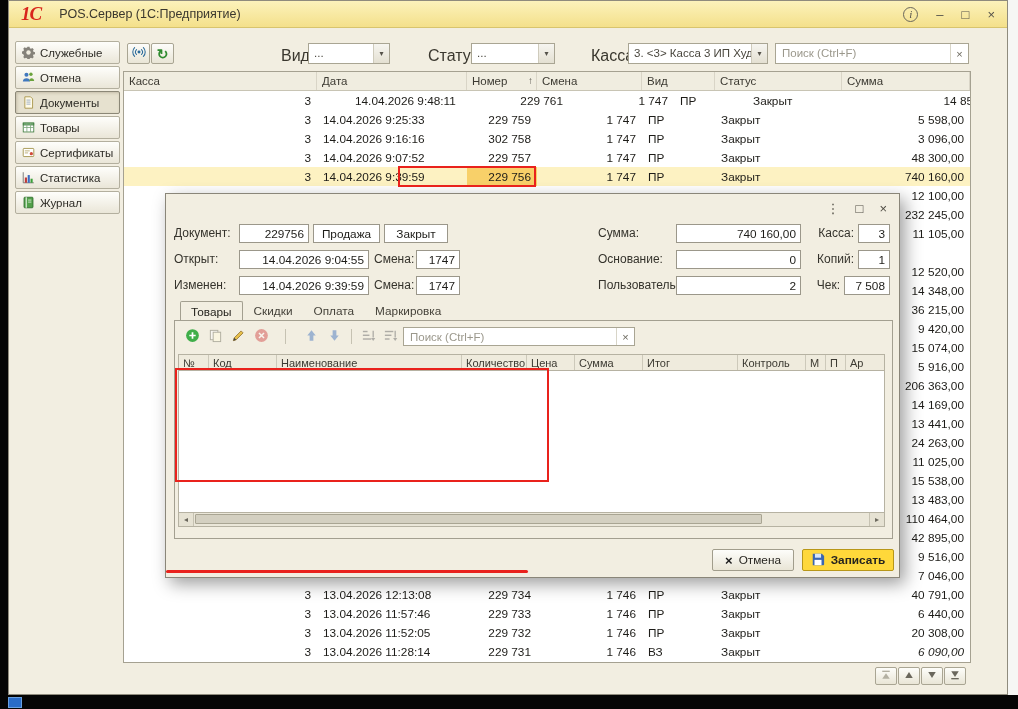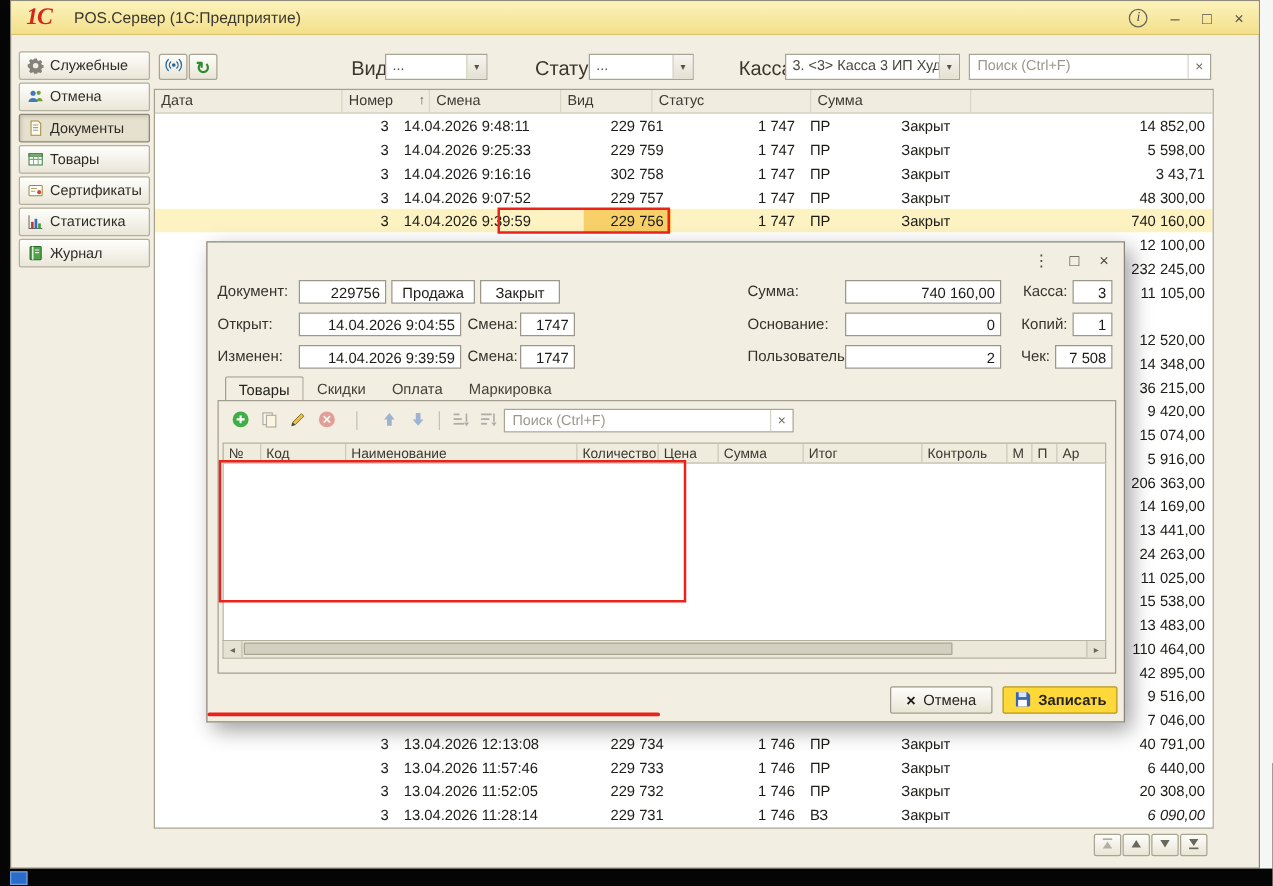--- a/index.html
+++ b/index.html
@@ -185,31 +185,32 @@
       <span class="combo-btn">▾</span>
     </div>
     <div class="searchbox" style="left:652px;width:194px">
       <span class="search-ph">Поиск (Ctrl+F)</span>
       <span class="search-x">×</span>
     </div>
   </div>
 
   <div id="list-panel">
     <div class="lheader" id="list-header">
+        <div class="hcell" style="width: 193px;">Касса</div>
         <div class="hcell" style="width: 150px;">Дата</div>
         <div class="hcell" style="width: 70px;">Номер<span class="sort-glyph">↑</span></div>
         <div class="hcell" style="width: 105px;">Смена</div>
         <div class="hcell" style="width: 73px;">Вид</div>
         <div class="hcell" style="width: 127px;">Статус</div>
         <div class="hcell" style="width: 128px;">Сумма</div>
       </div>
     <div id="list-body">
         <div class="lrow">
           <div class="cell r" style="width: 193px;">3</div>
-          <div class="cell l" style="width: 150px;">14.04.2026 9:48:11</div>
+          <div class="cell l" style="width: 150px; margin-left: 32px;">14.04.2026 9:48:11</div>
           <div class="cell r" style="width: 70px;">229 761</div>
           <div class="cell r" style="width: 105px;">1 747</div>
           <div class="cell l" style="width: 73px;">ПР</div>
           <div class="cell l" style="width: 127px;">Закрыт</div>
           <div class="cell r" style="width: 128px;">14 852,00</div>
         </div>
         <div class="lrow">
           <div class="cell r" style="width: 193px;">3</div>
           <div class="cell l" style="width: 150px;">14.04.2026 9:25:33</div>
           <div class="cell r" style="width: 70px;">229 759</div>
@@ -218,21 +219,21 @@
           <div class="cell l" style="width: 127px;">Закрыт</div>
           <div class="cell r" style="width: 128px;">5 598,00</div>
         </div>
         <div class="lrow">
           <div class="cell r" style="width: 193px;">3</div>
           <div class="cell l" style="width: 150px;">14.04.2026 9:16:16</div>
           <div class="cell r" style="width: 70px;">302 758</div>
           <div class="cell r" style="width: 105px;">1 747</div>
           <div class="cell l" style="width: 73px;">ПР</div>
           <div class="cell l" style="width: 127px;">Закрыт</div>
-          <div class="cell r" style="width: 128px;">3 43,71</div>
+          <div class="cell r" style="width: 128px;">3 096,00</div>
         </div>
         <div class="lrow">
           <div class="cell r" style="width: 193px;">3</div>
           <div class="cell l" style="width: 150px;">14.04.2026 9:07:52</div>
           <div class="cell r" style="width: 70px;">229 757</div>
           <div class="cell r" style="width: 105px;">1 747</div>
           <div class="cell l" style="width: 73px;">ПР</div>
           <div class="cell l" style="width: 127px;">Закрыт</div>
           <div class="cell r" style="width: 128px;">48 300,00</div>
         </div>

